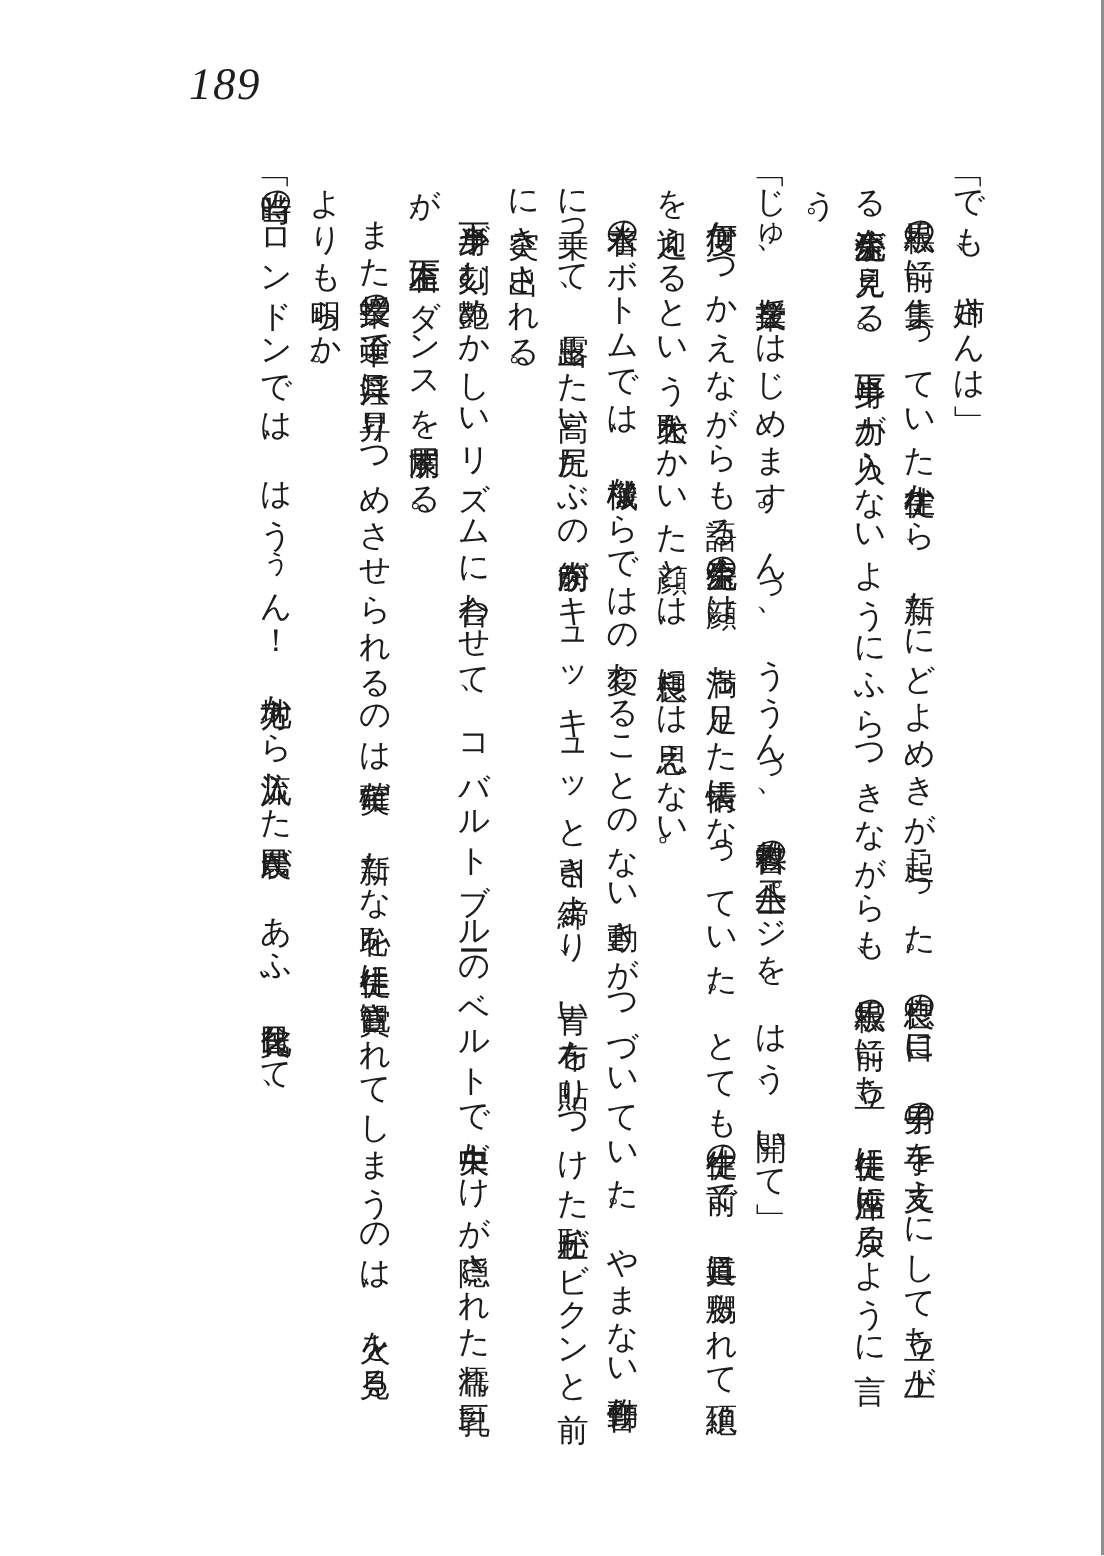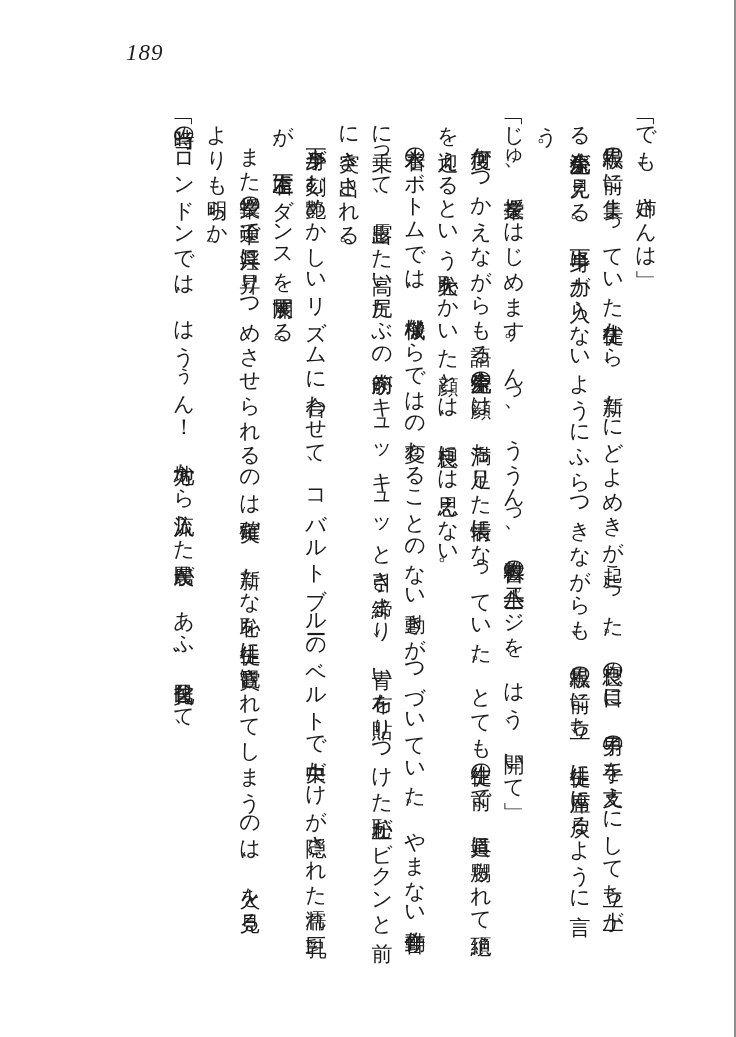--- a/index.html
+++ b/index.html
@@ -21,21 +21,21 @@
     right: 0;
     width: 2px;
     height: 100%;
     background: #8f8f8f;
   }
   .page-number {
     position: absolute;
     top: 40px;
     left: 126px;
     font-style: italic;
-    font-size: 23px;
+    font-size: 30px;
     color: #1e1e1e;
     letter-spacing: 1px;
   }
   .text-block {
     position: absolute;
     top: 111px;
     right: 74px;
     height: 822px;
     writing-mode: vertical-rl;
     text-orientation: mixed;

